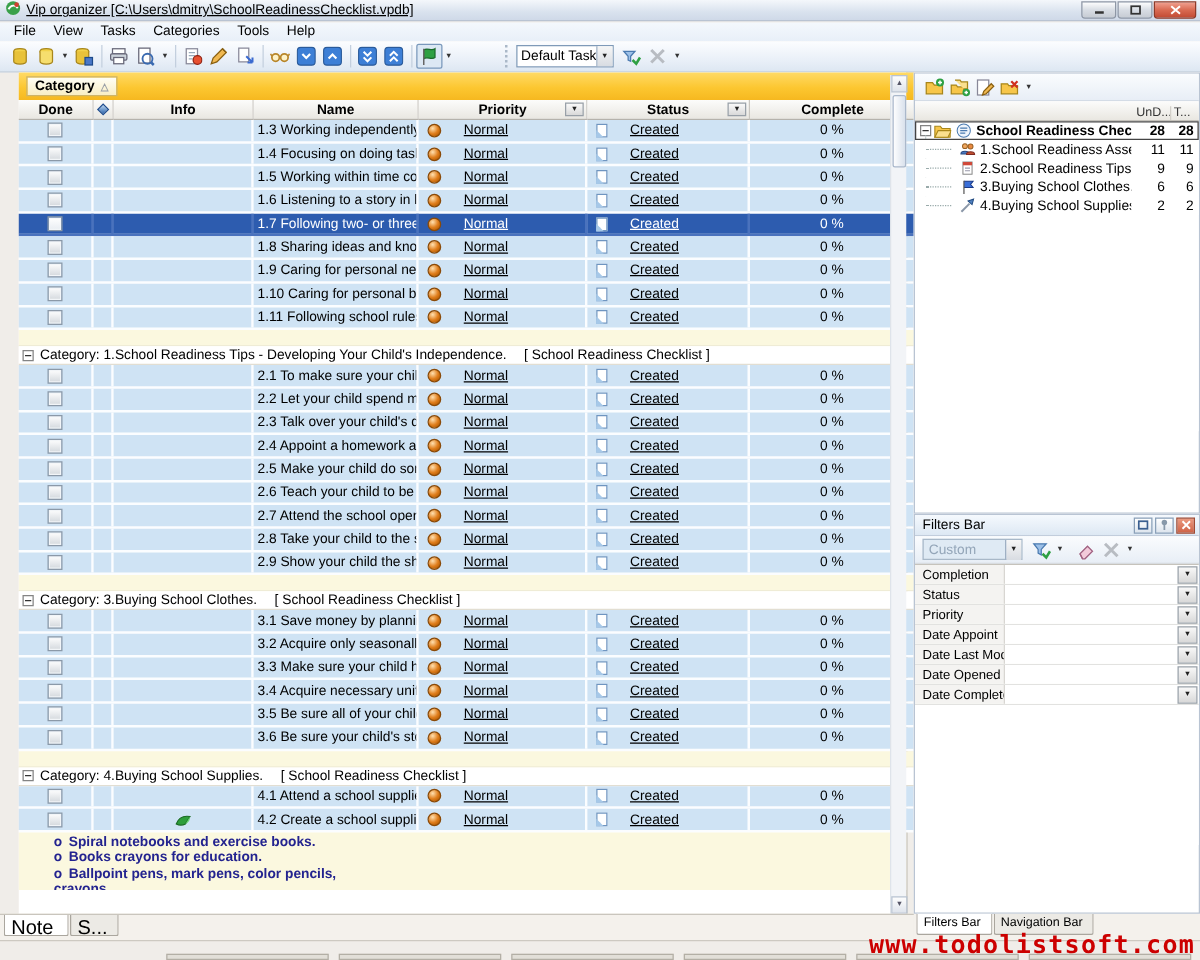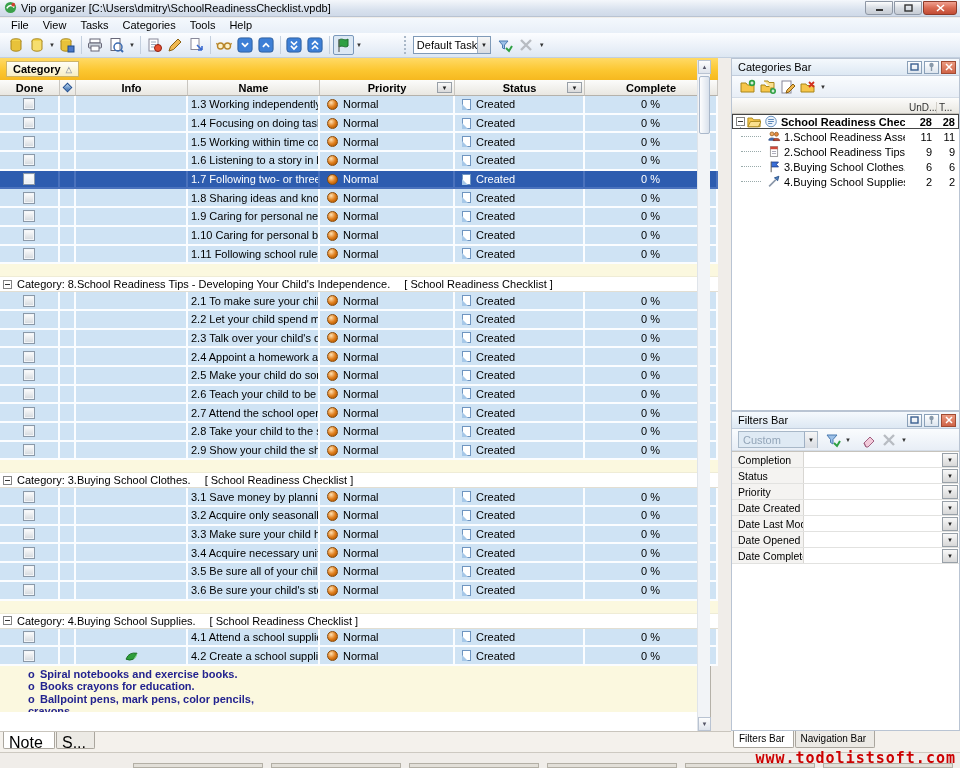--- a/index.html
+++ b/index.html
@@ -2,21 +2,21 @@
 <html style="--c-selection: #2d5caf; --c-band: #fcc731; --c-row: #cfe3f4; --c-priority: #e07f1e; --c-note_text: #23238f; --c-watermark: #cc0000;"><head>
 <meta charset="utf-8">
 <style>
   * { margin:0; padding:0; box-sizing:border-box; }
   html,body { width:960px; height:768px; overflow:hidden; }
   body { font-family:"Liberation Sans", sans-serif; font-size:11px; color:#000; background:#f0ede9; position:relative; }
 
   
   #titlebar { position:absolute; left:0; top:0; width:960px; height:17px;
     background:linear-gradient(#f4f7fb,#d9e2ee 60%,#cfd9e8); border-bottom:1px solid #b9c3d2;
-    display:flex; align-items:center; padding-left:4px; }
+    display:flex; align-items:center; padding-left:4px;text-decoration:underline; }
   #titlebar .ttext { margin-left:4px; font-size:11px; }
   #winbtns { position:absolute; right:3px; top:1px; display:flex; gap:1px; }
   .wbtn { width:28px; height:14px; border:1px solid #8e97a5; border-radius:0 0 3px 3px;
     background:linear-gradient(#fdfdfd,#d8dde4 50%,#c7ccd4); display:flex; align-items:center; justify-content:center; }
   .wbtn.close { width:34px; background:linear-gradient(#f0a090,#d96a52 50%,#c24b34); border-color:#8e3a28; }
 
   
   #menubar { position:absolute; left:0; top:18px; width:960px; height:15px;
     background:linear-gradient(#f4f8fd,#e8eff8); display:flex; align-items:center; padding-left:4px; }
   .menu-item { padding:0 7px; height:15px; line-height:15px; }
@@ -30,21 +30,21 @@
   .tbi.pressed { border:1px solid #7a98bb; background:#dcE8f4; border-radius:2px; }
   .tsep { width:1px; height:18px; background:#c3cfde; margin:0 3px; }
   .dda { font-size:6px; color:#333; margin:0 2px; }
   .handle { width:3px; height:18px; border-left:2px dotted #aab8c8; margin:0 6px 0 40px; }
   #task-view-combo { width:78px; height:18px; border:1px solid #7f9ab8; background:#fff; display:flex; align-items:center; }
   #task-view-combo .cval { flex:1; padding-left:3px; white-space:nowrap; overflow:hidden; }
   .combo-btn { width:13px; height:16px; background:linear-gradient(#f6f6f6,#d8dce2); border-left:1px solid #9fb0c4;
     display:flex; align-items:center; justify-content:center; font-size:6px; color:#222; }
 
   
-  #gridpanel { position:absolute; left:0; top:58px; width:711px; height:673px; background:#fff; border-right:1px solid #b5b1a8; }
+  #gridpanel { position:absolute; left:15px; top:58px; width:711px; height:673px; background:#fff; border-right:1px solid #b5b1a8; }
   #groupband { height:22px; width:718px; background:linear-gradient(#ffda66,var(--c-band,#fcc731) 55%,#f6b81f);
     display:flex; align-items:center; padding-left:6px; }
   #sortbtn { height:16px; background:linear-gradient(#fffef6,#f8eec4); border:1px solid #cdb468;
     padding:0 6px; font-weight:bold; display:flex; align-items:center; gap:5px; }
   #sortbtn .tri { color:#9aa0a8; font-size:8px; }
 
   #colheader { display:flex; width:718px; height:16px; }
   .hcell { background:linear-gradient(#fcfcfb,#e9e7e1); border-right:1px solid #c9c6c0; border-bottom:1px solid #b5b2ab;
     font-weight:bold; display:flex; align-items:center; justify-content:center; position:relative; }
   .hdd { position:absolute; right:2px; top:2px; width:15px; height:11px; border:1px solid #98a0a8;
@@ -57,21 +57,21 @@
   #grid-rows { width:718px; }
   .trow { display:flex; height:18.7px; border-bottom:2px solid #fbfdff; }
   .cell { background:var(--c-row,#cfe3f4); border-right:2px solid #fbfdff; display:flex; align-items:center; overflow:hidden; white-space:nowrap; }
   .cell.center { justify-content:center; }
   .cell .txt { padding-left:3px; }
   .cb { width:12px; height:12px; border:1px solid #8b99a8; background:linear-gradient(#fefefe,#d3d8dd); box-shadow:inset 0 0 0 1px #f2f5f8; }
   .ball { width:11px; height:11px; border-radius:50%; margin-left:7px; flex:none;
     background:radial-gradient(circle at 35% 30%, #ffe0b0, var(--c-priority,#e07f1e) 50%, #b35a00 85%); border:1px solid #8a4a08; }
   .pgic { width:9px; height:11px; background:#fff; border:1px solid #6f95c0; margin-left:7px; position:relative; flex:none; }
   .pgic::after { content:''; position:absolute; left:-1px; bottom:-1px; border:3px solid transparent; border-left-color:#a6c8e8; border-bottom-color:#a6c8e8; }
-  .ball + .txt, .pgic + .txt { padding-left:5px; }
+  .ball + .txt, .pgic + .txt { padding-left:18px;text-decoration:underline; }
   .trow.sel .cell { background:var(--c-selection,#2d5caf); color:#fff; border-right-color:#4a72bd; }
   .trow.sel { border-bottom-color:#4a72bd; }
   .trow.sel .cb { background:linear-gradient(#fff,#e8ecf2); }
 
   .gap { height:13px; background:#fbf8df; border-bottom:1px solid #efecd6; }
   .cathdr { height:15px; background:#fff; display:flex; align-items:center; border-bottom:1px solid #e2ded2; }
   .expbox { width:9px; height:9px; border:1px solid #848484; background:#fff; margin:0 5px 0 3px; position:relative; flex:none; }
   .expbox::after { content:''; position:absolute; left:1px; top:3px; width:5px; height:1px; background:#333; }
   .cathdr .clabel { white-space:nowrap; }
   .cathdr .book { margin-left:14px; white-space:nowrap; }
@@ -145,21 +145,21 @@
     white-space:nowrap; overflow:hidden; flex:none; }
   .fval { flex:1; background:#fff; }
   .fdd { width:16px; height:14px; margin:1px 1px 0 0; border:1px solid #98a0a8; background:linear-gradient(#f8f8f8,#d8d8d8);
     font-size:6px; color:#222; display:flex; align-items:center; justify-content:center; flex:none; }
   #filterfill { background:#fff; height:112px; }
 
   #panel-tabs { position:absolute; left:0; top:673px; width:229px; height:21px; display:flex; padding-left:2px; }
   #panel-tabs .btab { font-size:10px; }
 
   #watermark { position:absolute; right:4px; bottom:1px; font-family:"DejaVu Sans Mono", monospace; font-weight:bold;
-    font-size:15px; letter-spacing:1px; color:var(--c-watermark,#cc0000); }
+    font-size:20px; letter-spacing:1px; color:var(--c-watermark,#cc0000); }
 </style>
 </head>
 <body>
 
 <div id="titlebar">
   <span><svg width="13" height="13" viewBox="0 0 14 14">
         <circle cx="7" cy="7" r="6" fill="#3aa04a"></circle>
         <path d="M3 8c2-4 6-4 8-1" stroke="#fff" stroke-width="1.6" fill="none"></path>
         <circle cx="10" cy="4" r="2" fill="#d04030"></circle>
       </svg></span>
@@ -529,21 +529,21 @@
           <span class="pgic"></span>
           <span class="txt">Created</span>
         </div>
     <div class="cell w-com center">
           <span>0 %</span>
         </div>
   </div>
       <div class="gap"></div>
       <div class="cathdr">
     <span class="expbox"></span>
-    <span class="clabel">Category: 8.School Readiness Tips - Developing Your Child's Independence.</span>
+    <span class="clabel">Category: 1.School Readiness Tips - Developing Your Child's Independence.</span>
     <span class="book">[ School Readiness Checklist ]</span>
   </div>
       <div class="trow">
     <div class="cell w-done center">
           <span class="cb"></span>
         </div>
     <div class="cell w-ico"></div>
     <div class="cell w-info center"></div>
     <div class="cell w-name">
           <span class="txt">2.1 To make sure your child is</span>
@@ -935,39 +935,20 @@
   <div id="vscroll">
     <div class="sbtn" id="sb-up">▲</div>
     <div id="sthumb"></div>
     <div class="sbtn" id="sb-dn">▼</div>
   </div>
 </div>
 
 <div id="rightpanel">
 
   <div id="catbar" class="pbar">
-    <div class="ptitle">
-      <span class="pt">Categories Bar</span>
-      <span class="pwbtn">
-          <svg width="9" height="8">
-            <rect x="1" y="1" width="7" height="6" fill="none" stroke="#3a5f90" stroke-width="1.4"></rect>
-          </svg>
-        </span>
-      <span class="pwbtn">
-          <svg width="9" height="10">
-            <circle cx="4.5" cy="3" r="2.2" fill="#8899aa"></circle>
-            <line x1="4.5" y1="5" x2="4.5" y2="9" stroke="#8899aa" stroke-width="1.4"></line>
-          </svg>
-        </span>
-      <span class="pwbtn close">
-          <svg width="8" height="8">
-            <path d="M1 1l6 6M7 1L1 7" stroke="#fff" stroke-width="1.5"></path>
-          </svg>
-        </span>
-    </div>
     <div class="ptool">
       <div class="tbi">
           <svg viewBox="0 0 16 16">
             <path d="M1 4h5l1.5 2H14v7H1z" fill="#f7c64a" stroke="#a8861a"></path>
             <circle cx="12" cy="4" r="3.2" fill="#2ea043"></circle>
             <path d="M12 2.4v3.2M10.4 4h3.2" stroke="#fff" stroke-width="1.2"></path>
           </svg>
         </div>
       <div class="tbi">
           <svg viewBox="0 0 16 16">
@@ -1117,21 +1098,21 @@
     <div class="flabel">Status</div>
     <div class="fval"></div>
     <div class="fdd">▼</div>
   </div>
         <div class="frow">
     <div class="flabel">Priority</div>
     <div class="fval"></div>
     <div class="fdd">▼</div>
   </div>
         <div class="frow">
-    <div class="flabel">Date Created</div>
+    <div class="flabel">Date Appoint</div>
     <div class="fval"></div>
     <div class="fdd">▼</div>
   </div>
         <div class="frow">
     <div class="flabel">Date Last Modified</div>
     <div class="fval"></div>
     <div class="fdd">▼</div>
   </div>
         <div class="frow">
     <div class="flabel">Date Opened</div>

